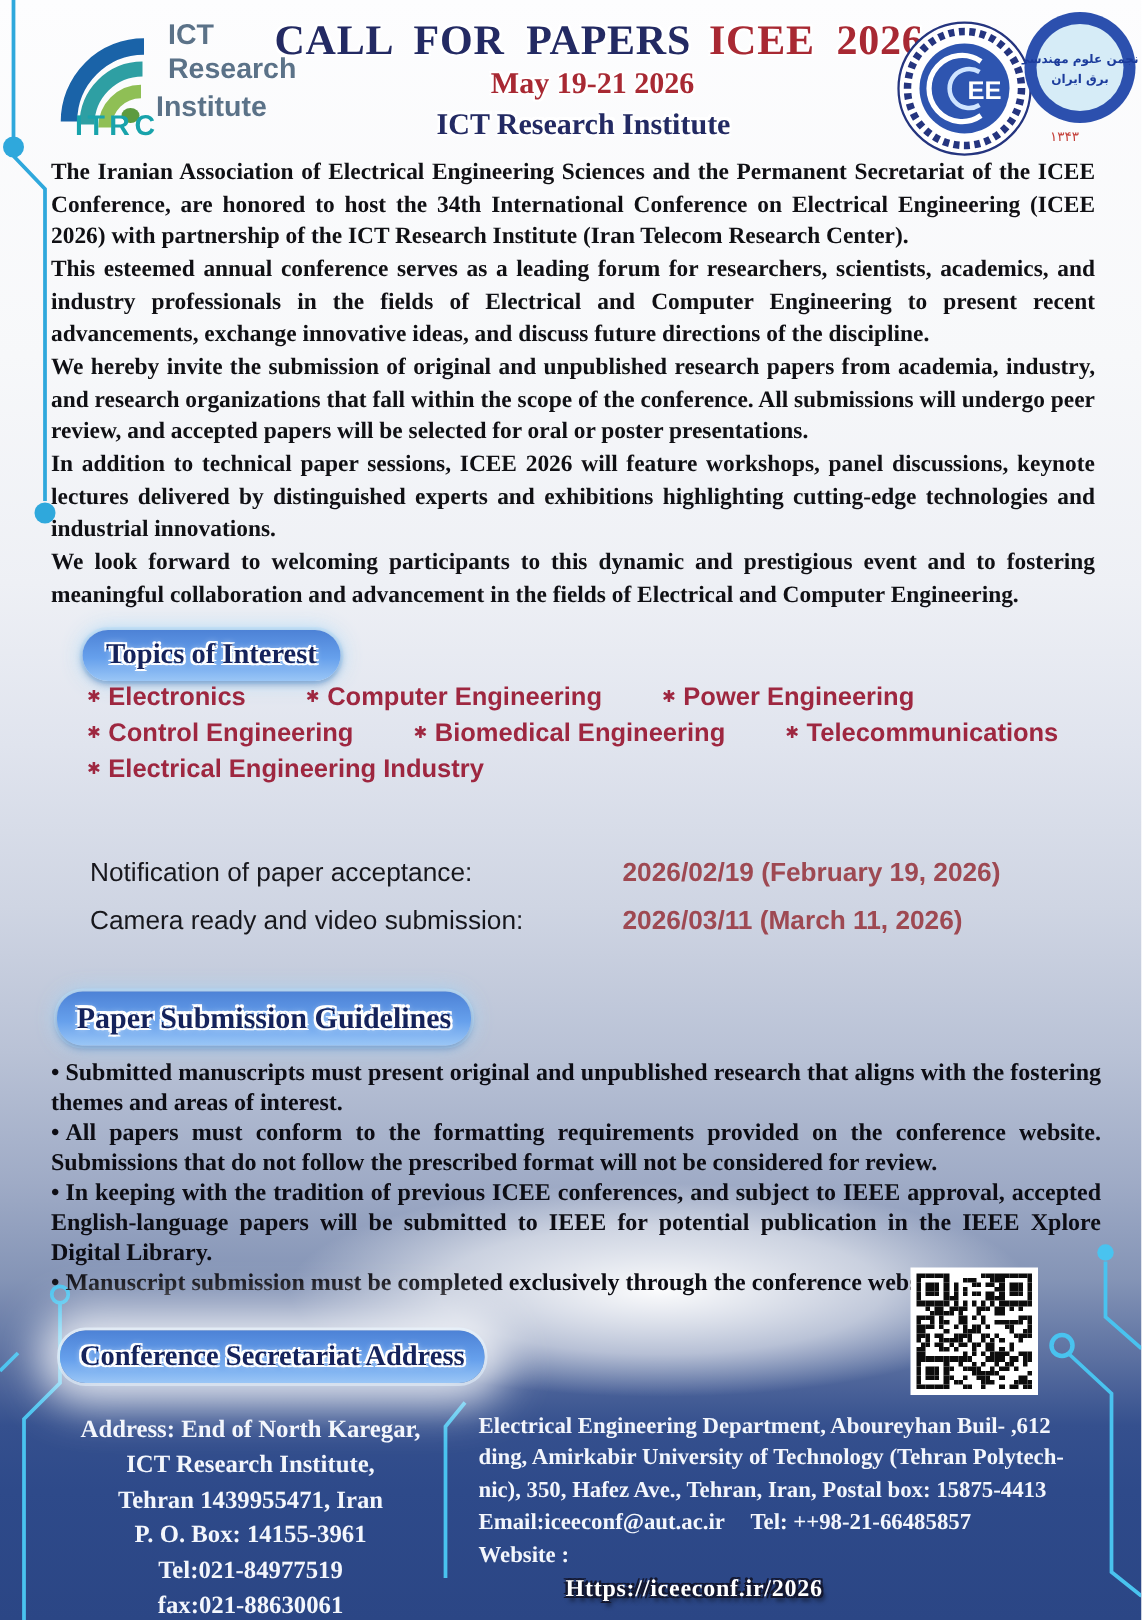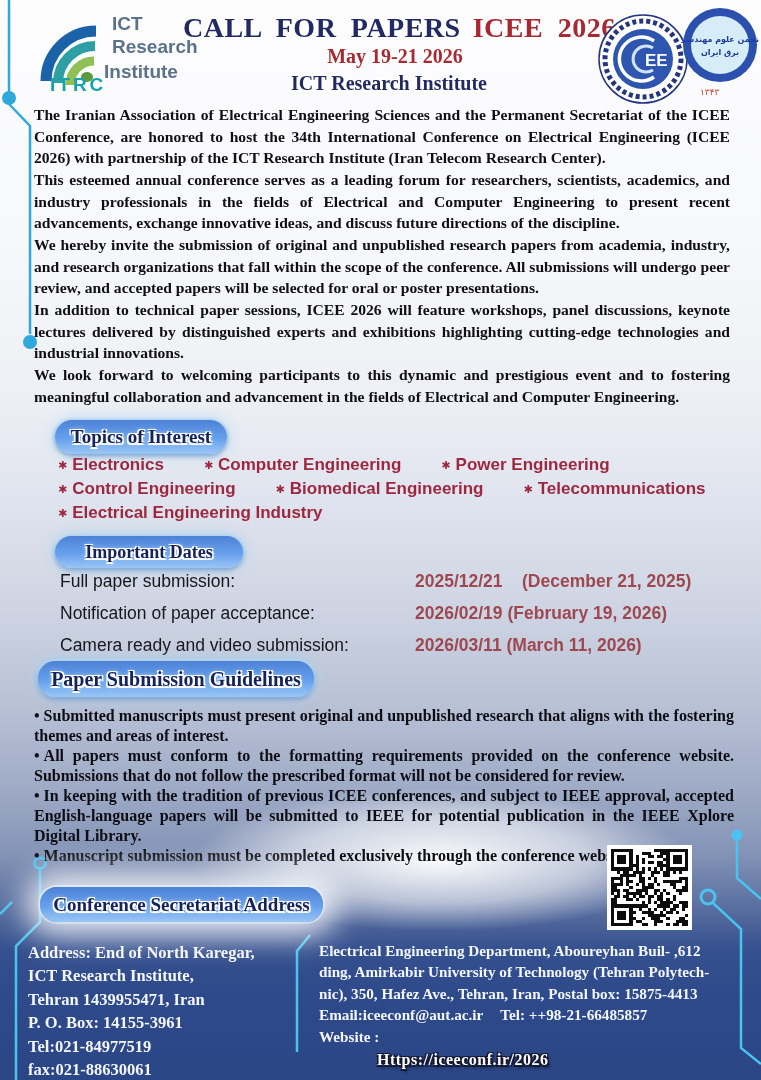--- a/index.html
+++ b/index.html
@@ -78,21 +78,21 @@
   .guidelines p{margin:0;}
   .g-bullet{margin-right:4px;}
 
   
   .qr{position:absolute;left:607px;top:845px;width:85px;height:85px;background:#fff;
     padding:4px;box-sizing:border-box;display:grid;
     grid-template-columns:repeat(25,1fr);grid-template-rows:repeat(25,1fr);}
   .qr div.on{background:#0c0c0c;}
 
   
-  .addr-left{position:absolute;left:28px;top:941px;width:278px;text-align:left;
+  .addr-left{position:absolute;left:28px;top:941px;width:278px;text-align:center;
     color:#f3f6fc;font-size:16.5px;font-weight:bold;line-height:1.42;}
   .addr-right{position:absolute;left:319px;top:940px;width:424px;
     color:#f3f6fc;font-size:15.2px;font-weight:bold;line-height:1.4;}
   .addr-right .nowrap{white-space:nowrap;}
   .email-row{display:flex;gap:17px;white-space:nowrap;}
   .website-label{margin-top:1px;}
   .website-url{margin:2px 0 0 58px;font-size:16px;letter-spacing:.5px;color:#ffffff;
     text-shadow:-1.5px -1.5px 0 #141830,1.5px -1.5px 0 #141830,-1.5px 1.5px 0 #141830,1.5px 1.5px 0 #141830,2px 3px 3px rgba(0,0,0,.55);
     white-space:nowrap;}
 </style>
@@ -206,27 +206,22 @@
       </div>
     <div class="topics-row">
 
     <span class="topic-item">
           <span class="topic-bullet">✱</span>
           <span>Electrical Engineering Industry</span>
         </span>
       </div>
   </div>
 
-  <div class="pill pill-dates outline-w">Important Dates</div>
   <div class="dates-rows">
 
-      <div class="date-row">
-        <span class="date-label">Full paper submission:</span>
-        <span class="date-value">2025/12/21    (December 21, 2025)</span>
-      </div>
 
       <div class="date-row">
         <span class="date-label">Notification of paper acceptance:</span>
         <span class="date-value">2026/02/19 (February 19, 2026)</span>
       </div>
 
       <div class="date-row">
         <span class="date-label">Camera ready and video submission:</span>
         <span class="date-value">2026/03/11 (March 11, 2026)</span>
       </div>

